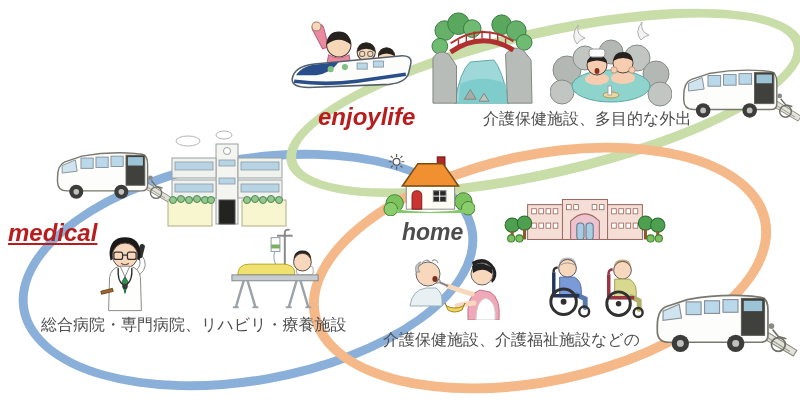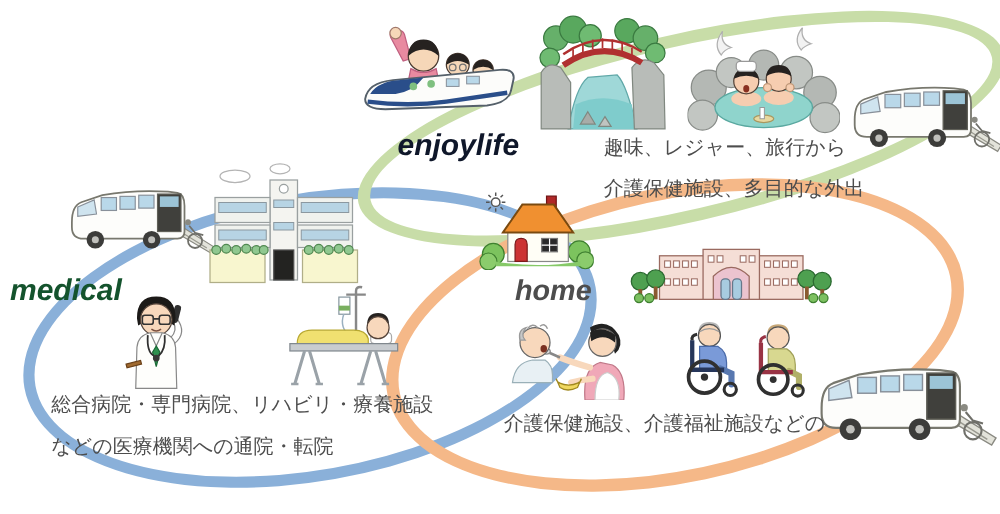--- a/index.html
+++ b/index.html
@@ -8,25 +8,25 @@
   .ellipse{position:absolute;border-radius:50%;border-style:solid;}
   #ellipse-medical{left:16px;top:155px;width:446px;height:212px;border-width:9px;transform:rotate(-10deg);}
   #ellipse-enjoylife{left:280px;top:28px;width:510px;height:130px;border-width:10px;transform:rotate(-13deg);}
   #ellipse-welfare{left:305px;top:150px;width:450px;height:216px;border-width:10px;transform:rotate(-12deg);}
   .art{position:absolute;z-index:2;}
   .label{position:absolute;z-index:3;font-style:italic;font-weight:bold;color:#4d4d4d;
          font-size:24px;letter-spacing:0px;white-space:nowrap;}
   .caption{position:absolute;z-index:3;color:#4d4d4d;font-size:16px;line-height:33px;white-space:nowrap;}
   #label-enjoylife{left:318px;top:103px;}
   #label-medical{left:8px;top:219px;}
-  #label-home{left:412px;top:219px;font-size:23px;}
+  #label-home{left:402px;top:219px;font-size:23px;}
   #label-welfare{left:672px;top:227px;}
   #caption-enjoylife{left:483px;top:102px;}
   #caption-medical{left:41px;top:308px;}
-  #caption-welfare{left:383px;top:323px;margin-left:20px;}
+  #caption-welfare{left:383px;top:323px;}
   svg{display:block;}
 </style>
 </head>
 <body>
 
 <div id="stage">
 
   <div class="ellipse" id="ellipse-medical" style="border-color: rgb(138, 176, 217);"></div>
   <div class="ellipse" id="ellipse-enjoylife" style="border-color: rgb(200, 221, 168);"></div>
   <div class="ellipse" id="ellipse-welfare" style="border-color: rgb(245, 184, 136);"></div>
@@ -335,29 +335,27 @@
       <circle cx="28" cy="55" r="7.5" fill="#3c3c3a"></circle>
         <circle cx="28" cy="55" r="3" fill="#c0c0bc"></circle>
       <circle cx="76" cy="55" r="7.5" fill="#3c3c3a"></circle>
         <circle cx="76" cy="55" r="3" fill="#c0c0bc"></circle>
       <circle cx="113" cy="56" r="6" fill="none" stroke="#70706a" stroke-width="1.5"></circle>
       <path d="M108 43 l5 6 l7 2" fill="none" stroke="#70706a" stroke-width="1.5"></path>
       <circle cx="107" cy="40" r="2.5" fill="#8a8a82"></circle>
     </svg>
   </div>
 
-  <span class="label" id="label-enjoylife" style="color: #0f172a;">enjoylife</span>
-  <span class="label" id="label-medical" style="color: #14532d;">medical</span>
+  <span class="label" id="label-enjoylife" style="color: #b91c1c;">enjoylife</span>
+  <span class="label" id="label-medical" style="color: #b91c1c; text-decoration: underline;">medical</span>
   <span class="label" id="label-home" style="color: rgb(77, 77, 77);">home</span>
 
   <div class="caption" id="caption-enjoylife" style="color: rgb(77, 77, 77);">
-    <div>趣味、レジャー、旅行から</div>
     <div>介護保健施設、多目的な外出</div>
   </div>
   <div class="caption" id="caption-medical" style="color: rgb(77, 77, 77);">
     <div>総合病院・専門病院、リハビリ・療養施設</div>
-    <div>などの医療機関への通院・転院</div>
   </div>
   <div class="caption" id="caption-welfare" style="color: rgb(77, 77, 77);">
     <div>介護保健施設、介護福祉施設などの</div>
   </div>
 
 </div>
 
 </body></html>

